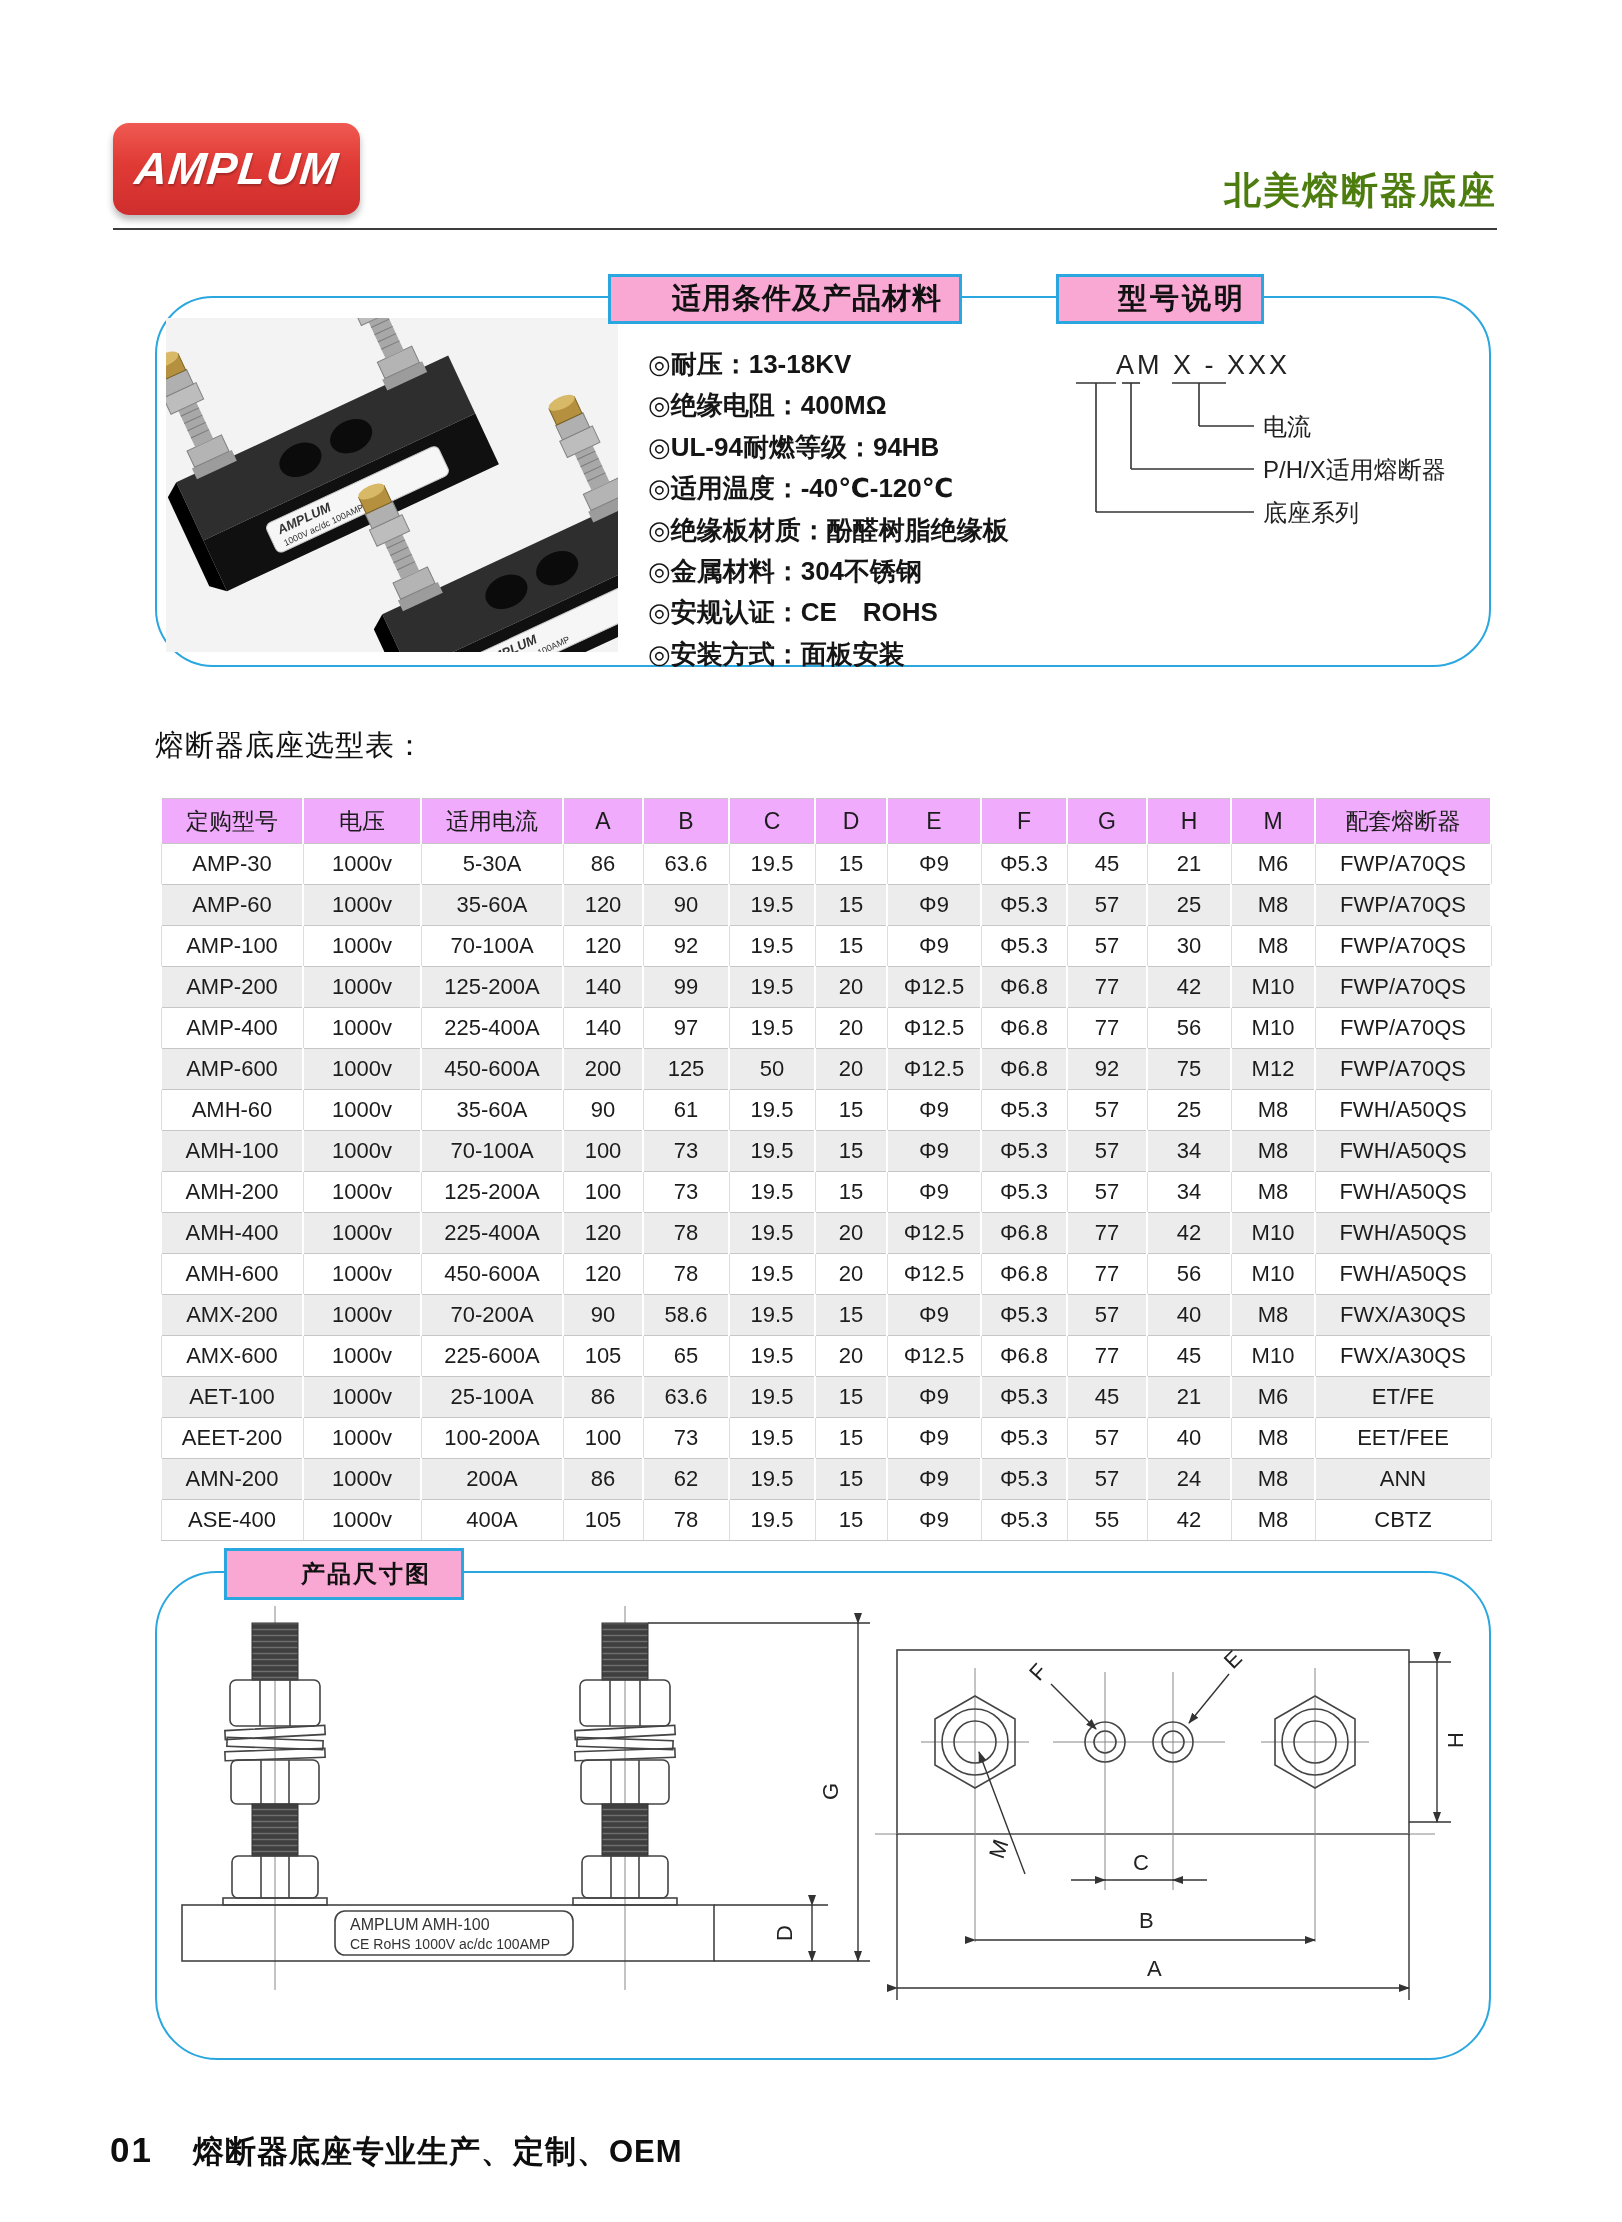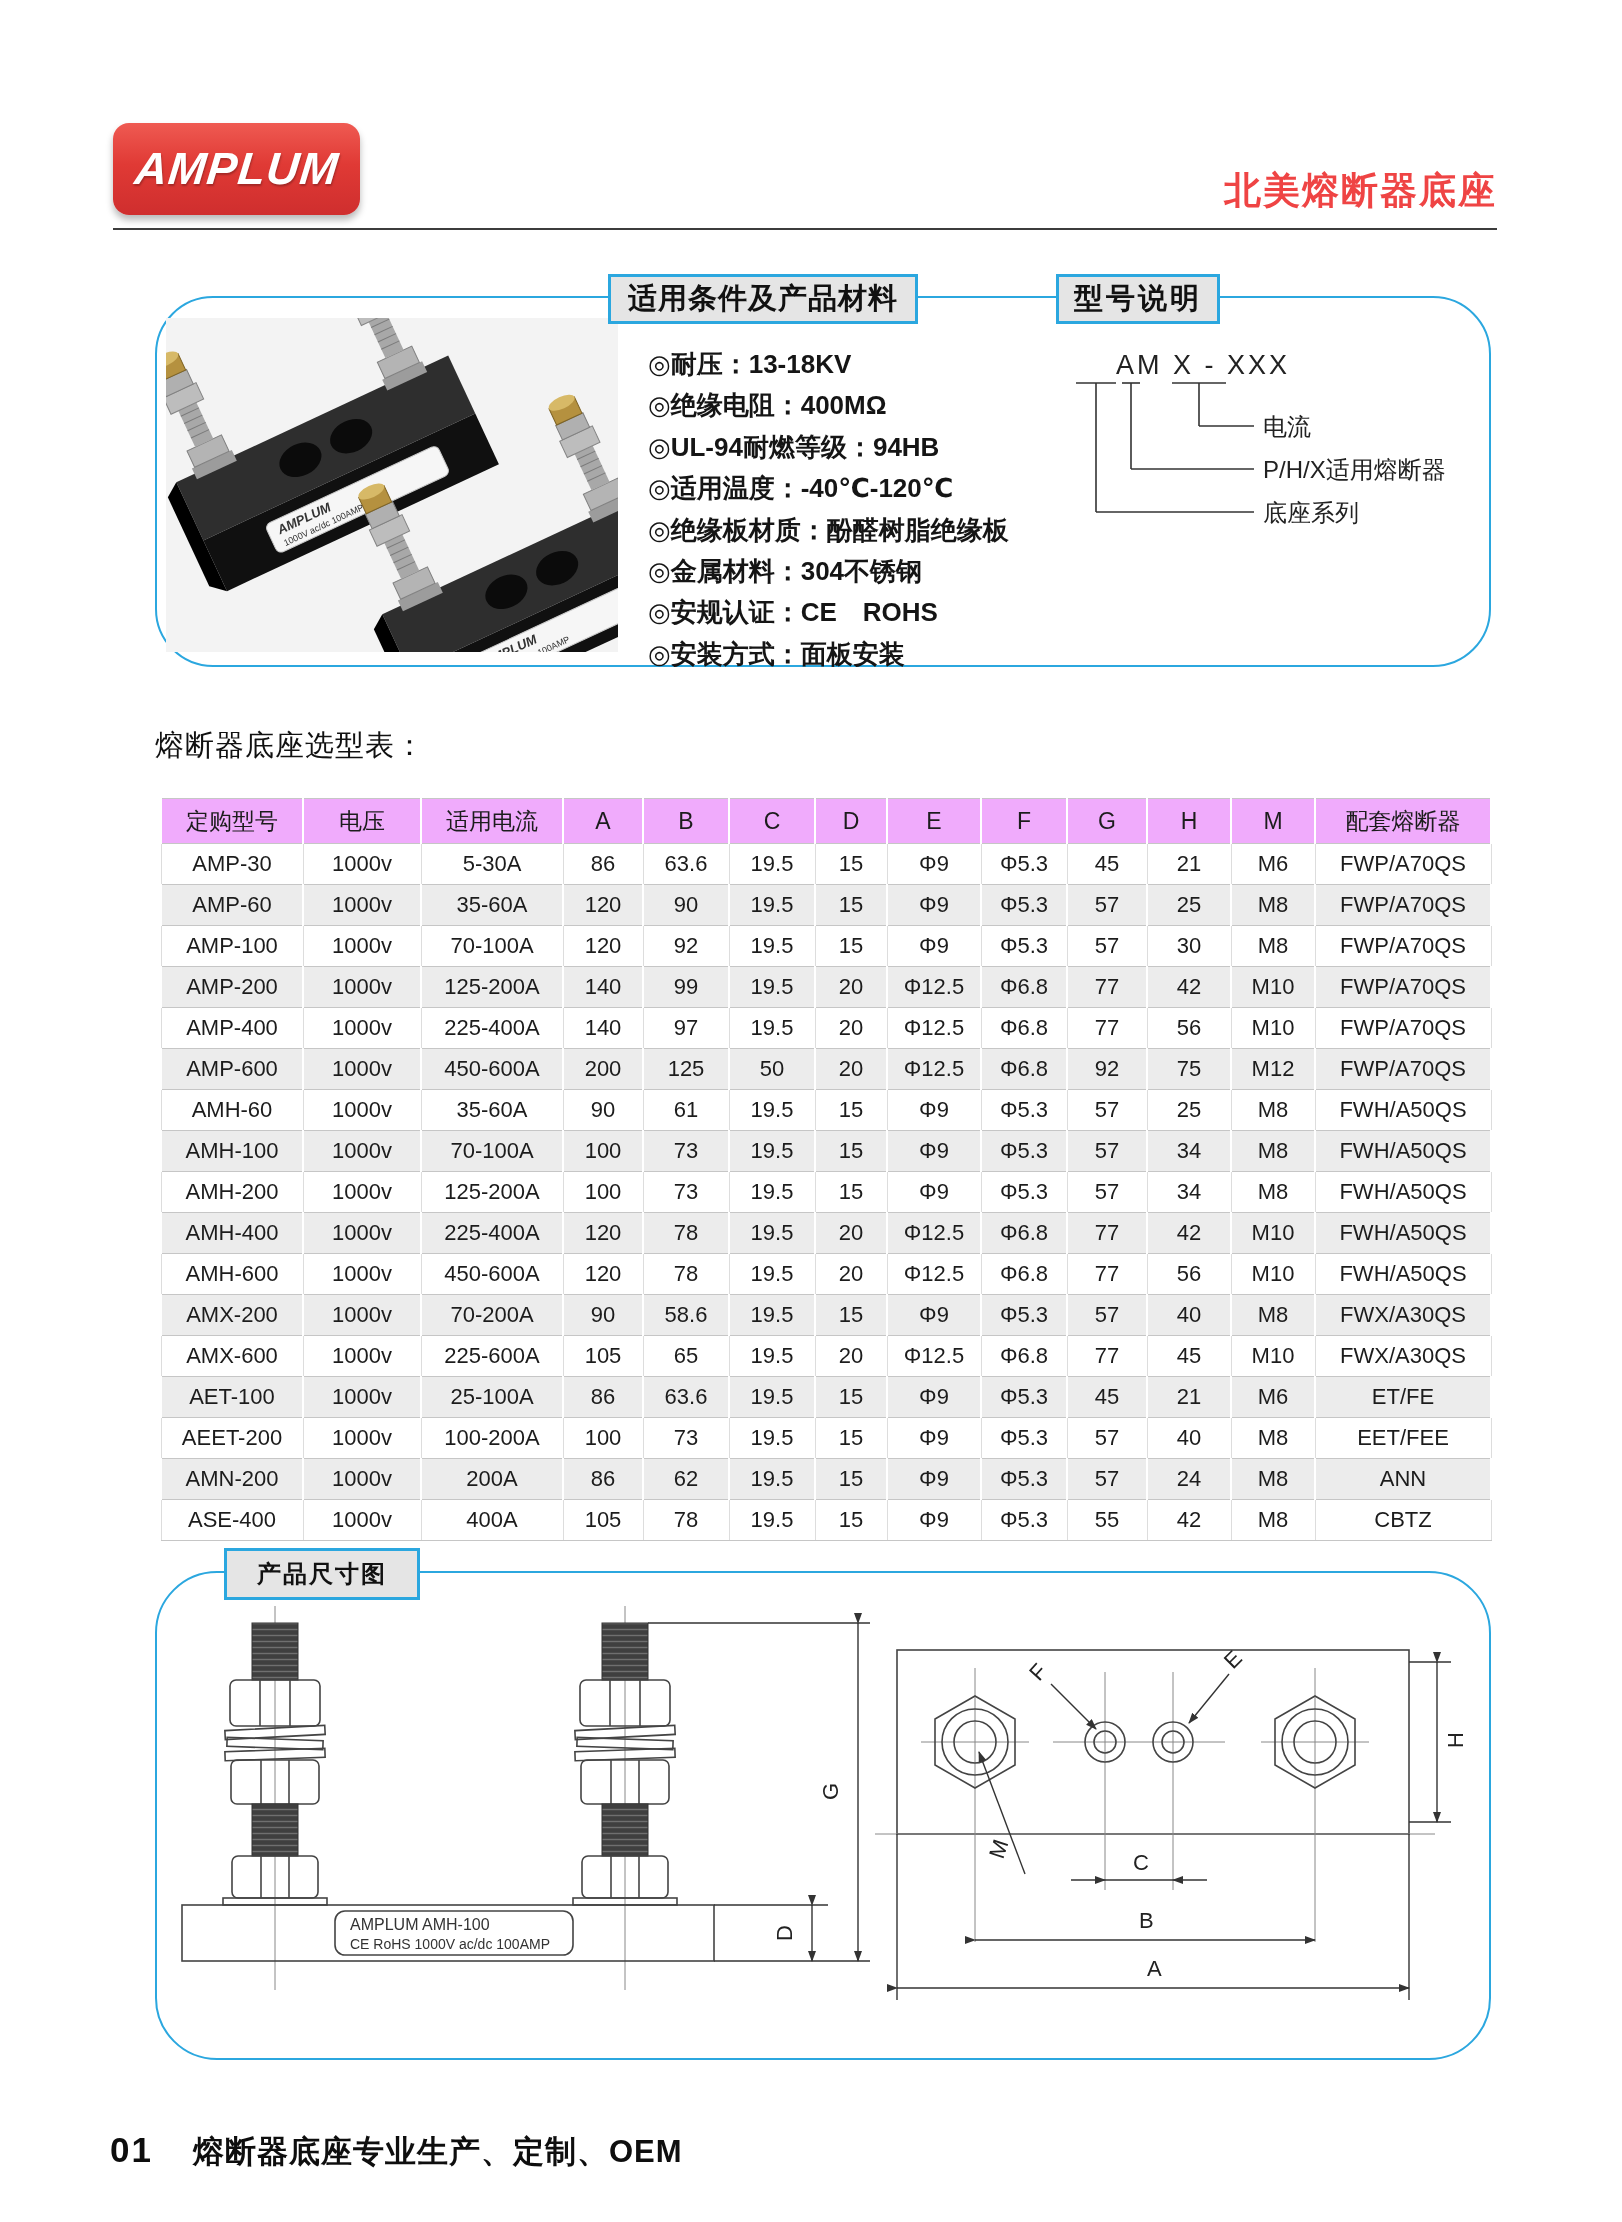--- a/index.html
+++ b/index.html
@@ -16,32 +16,32 @@
     position:absolute;left:113px;top:123px;width:247px;height:92px;border-radius:16px;
     background:linear-gradient(180deg,#ef5a52 0%,#e03a35 45%,#cf2e2e 100%);
     box-shadow:0 5px 7px rgba(0,0,0,.28);
     display:flex;align-items:center;justify-content:center;
   }
   .logo span{
     color:#fff;font-size:45px;font-weight:900;font-style:italic;letter-spacing:1px;
     transform:skewX(-6deg);text-shadow:1px 2px 2px rgba(0,0,0,.25);
   }
   .page-title{
-    position:absolute;right:125px;top:166px;font-size:37px;font-weight:700;color:#ef4444;
+    position:absolute;right:125px;top:166px;font-size:37px;font-weight:700;color:#4d7c0f;
     letter-spacing:2px;
   }
   .header-rule{position:absolute;left:113px;top:228px;width:1384px;height:2px;background:#3c3c3c;}
   
   .panel{position:absolute;border:2px solid var(--accent);background:#fff;z-index:0;}
   .panel-top{left:155px;top:296px;width:1332px;height:367px;border-radius:58px;}
   .panel-bottom{left:155px;top:1571px;width:1332px;height:485px;border-radius:62px;}
   .label-box{
-    position:absolute;z-index:3;background:#e5e5e5;border:3px solid var(--accent);
+    position:absolute;z-index:3;background:#f9a8d4;border:3px solid var(--accent);
     display:flex;align-items:center;justify-content:center;
-    font-weight:700;color:#111;
+    font-weight:700;color:#111;padding-left:44px;
   }
   .box1{left:608px;top:274px;width:304px;height:44px;font-size:29px;letter-spacing:1px;}
   .box2{left:1056px;top:274px;width:158px;height:44px;font-size:29px;letter-spacing:3px;}
   .box3{left:224px;top:1548px;width:190px;height:46px;font-size:24px;letter-spacing:2px;}
   
   .photo{position:absolute;left:166px;top:318px;z-index:1;}
   .specs{
     position:absolute;left:648px;top:344px;z-index:2;list-style:none;margin:0;padding:0;
     font-size:26px;font-weight:700;color:#151515;
   }

